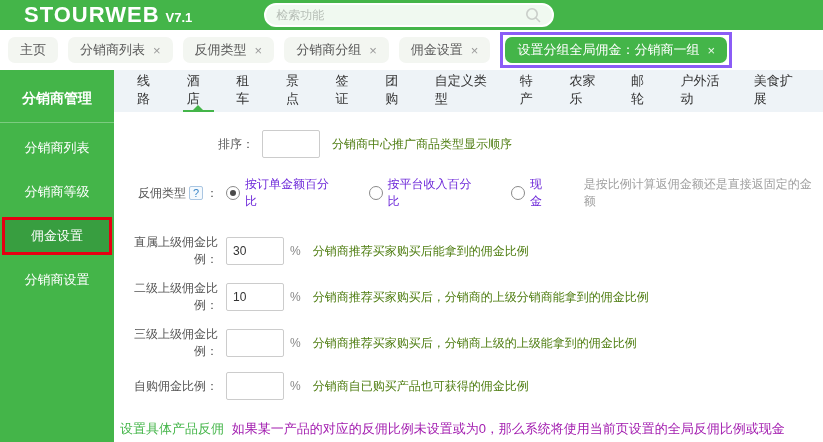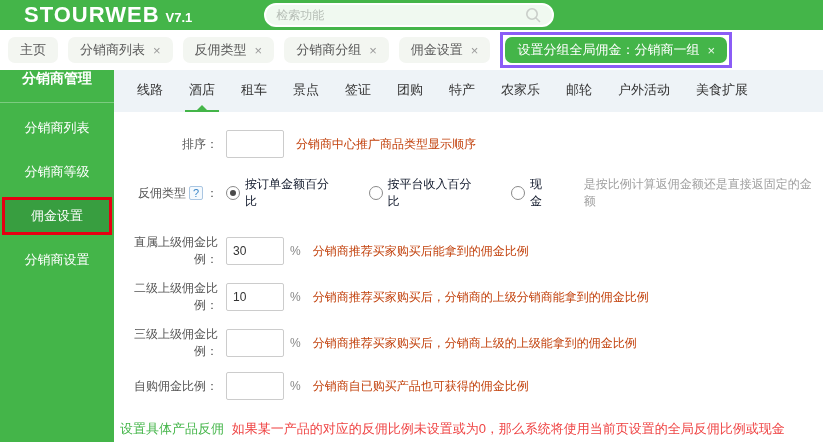--- a/index.html
+++ b/index.html
@@ -28,21 +28,21 @@
   .wtab.active .x { color:#eaf7ea; }
   .annotation-wrap { border:3px solid #8b5cf6; padding:2px; margin-right:10px; }
   .annotation-wrap .wtab { margin-right:0; }
 
   
   .body-wrap { display:flex; height:372px; }
 
   
   .sidebar { width:114px; background:#44b549; color:#fff; flex-shrink:0; }
   .sidebar .menu-title { font-size:14px; font-weight:bold; text-align:center;
-    padding:0 0 14px; }
+    padding:20px 0 14px; }
   .sidebar .divider { border-bottom:1px solid rgba(255,255,255,0.3); margin:0; }
   .side-item { font-size:13px; text-align:center; padding:10px 0; margin-top:6px; cursor:pointer; }
   .side-item.active { background:#389e40; border:3px solid #e60012; margin:6px 2px 0 2px; padding:7px 0; }
 
   
   .main { flex:1; background:#fff; }
   .pstrip { height:42px; background:#eef3f7; display:flex; align-items:stretch;
     padding-left:19px;font-family:Liberation Mono, monospace; }
   .ptab { display:flex; align-items:center; font-size:13px; color:#333; padding:0 4px;
     margin-right:18px; cursor:pointer; position:relative; border-bottom:2px solid transparent; }
@@ -52,38 +52,38 @@
     border-bottom:5px solid #44b549; }
 
   
   .form { padding-top:18px; font-size:12px; }
   .frow { display:flex; align-items:center; margin-bottom:12px; }
   .flabel { width:104px; text-align:right; color:#555; flex-shrink:0;
     display:flex; justify-content:flex-end; align-items:center; }
   .finput { width:58px; height:28px; border:1px solid #ccc; border-radius:2px;
     margin-left:8px; padding:0 6px; font-size:12px; color:#333; outline:none; font-family:inherit; }
   .unit { margin-left:6px; color:#888; }
-  .hint { margin-left:12px; color:#c2410c; }
-  .row-sort { margin-bottom:18px; }
+  .hint { margin-left:12px; color:#4d7c0f; }
+  .row-sort { margin-bottom:18px;margin-left:36px; }
   .row-rebate { margin-bottom:24px; }
   .help-box { display:inline-block; width:14px; height:14px; line-height:13px;
     border:1px solid #aac6e2; background:#f4f9fd; color:#3a87c8; font-size:11px;
     text-align:center; border-radius:2px; margin:0 3px; }
   .radio-group { display:flex; align-items:center; margin-left:8px; }
-  .radio-opt { display:flex; align-items:center; margin-right:28px; color:#0f172a; cursor:pointer; }
+  .radio-opt { display:flex; align-items:center; margin-right:28px; color:#6d28d9; cursor:pointer; }
   .radio { width:14px; height:14px; border:1px solid #8a8a8a; border-radius:50%;
     margin-right:5px; position:relative; background:#fff; flex-shrink:0; }
   .radio.checked::after { content:""; position:absolute; left:3px; top:3px; width:6px;
     height:6px; border-radius:50%; background:#4a4a4a; }
   .rebate-hint { color:#a0a0a0; margin-left:2px; }
 
   
   .footer-note { margin-top:20px; padding-left:6px; font-size:13px; }
   .footer-note .link { color:#44b549; cursor:pointer; }
-  .footer-note .note { color:#ef4444; margin-left:4px; }
+  .footer-note .note { color:#a21caf; margin-left:4px; }
 </style>
 </head>
 <body>
 
 <div class="header">
   <div class="logo">
     <span>STOURWEB</span>
     <span class="ver">V7.1</span>
   </div>
   <div class="search-pill">
@@ -138,20 +138,21 @@
 
   <div class="main">
 
     <div class="pstrip">
       <span class="ptab">线路</span>
       <span class="ptab active">酒店</span>
       <span class="ptab">租车</span>
       <span class="ptab">景点</span>
       <span class="ptab">签证</span>
       <span class="ptab">团购</span>
+      <span class="ptab">自定义类型</span>
       <span class="ptab">特产</span>
       <span class="ptab">农家乐</span>
       <span class="ptab">邮轮</span>
       <span class="ptab">户外活动</span>
       <span class="ptab">美食扩展</span>
     </div>
 
     <div class="form">
 
       <div class="frow row-sort">

